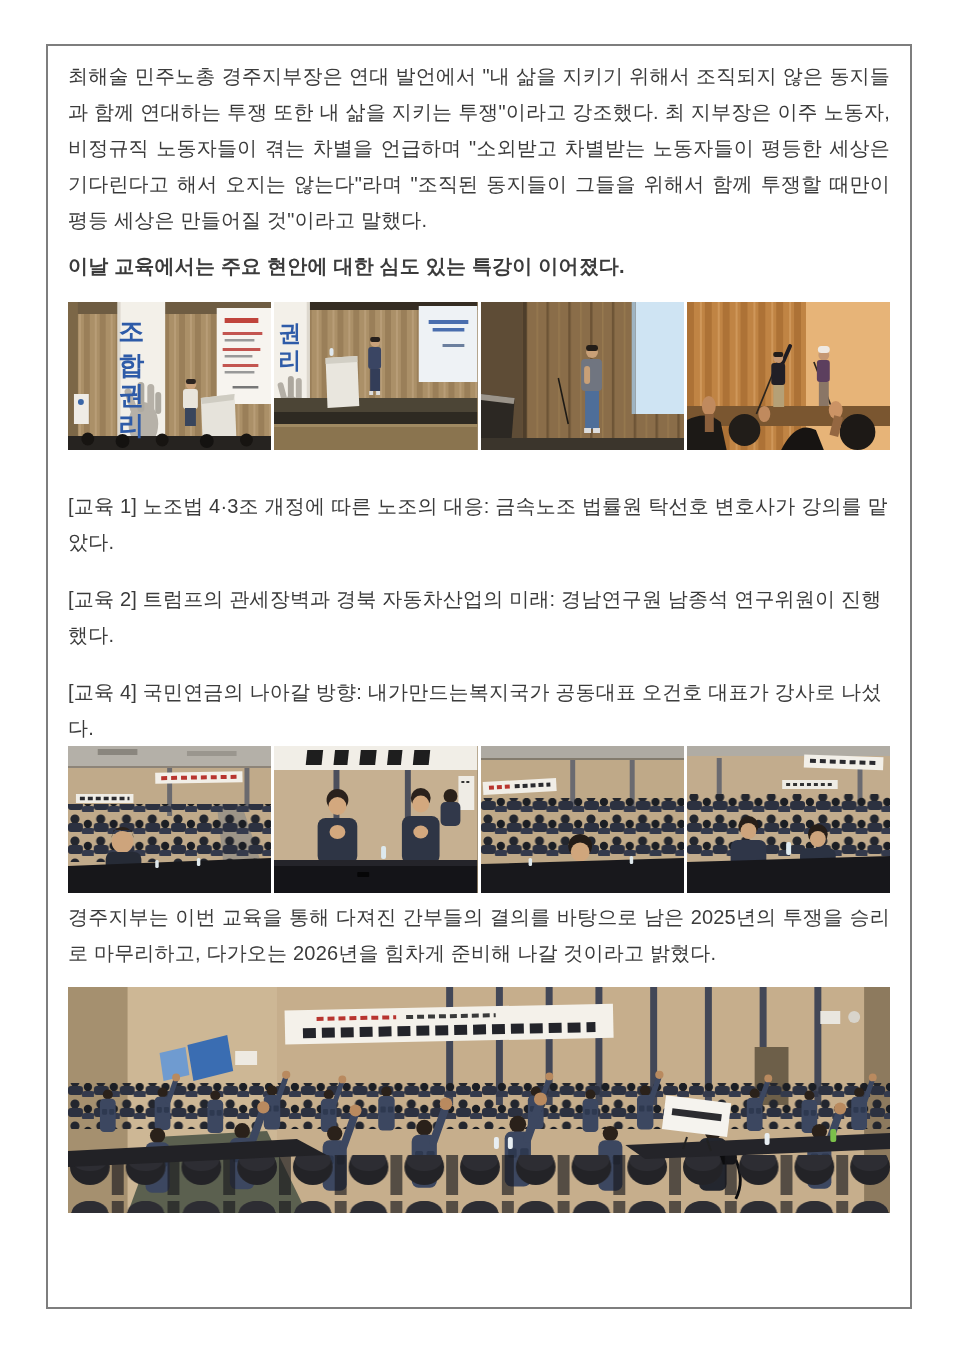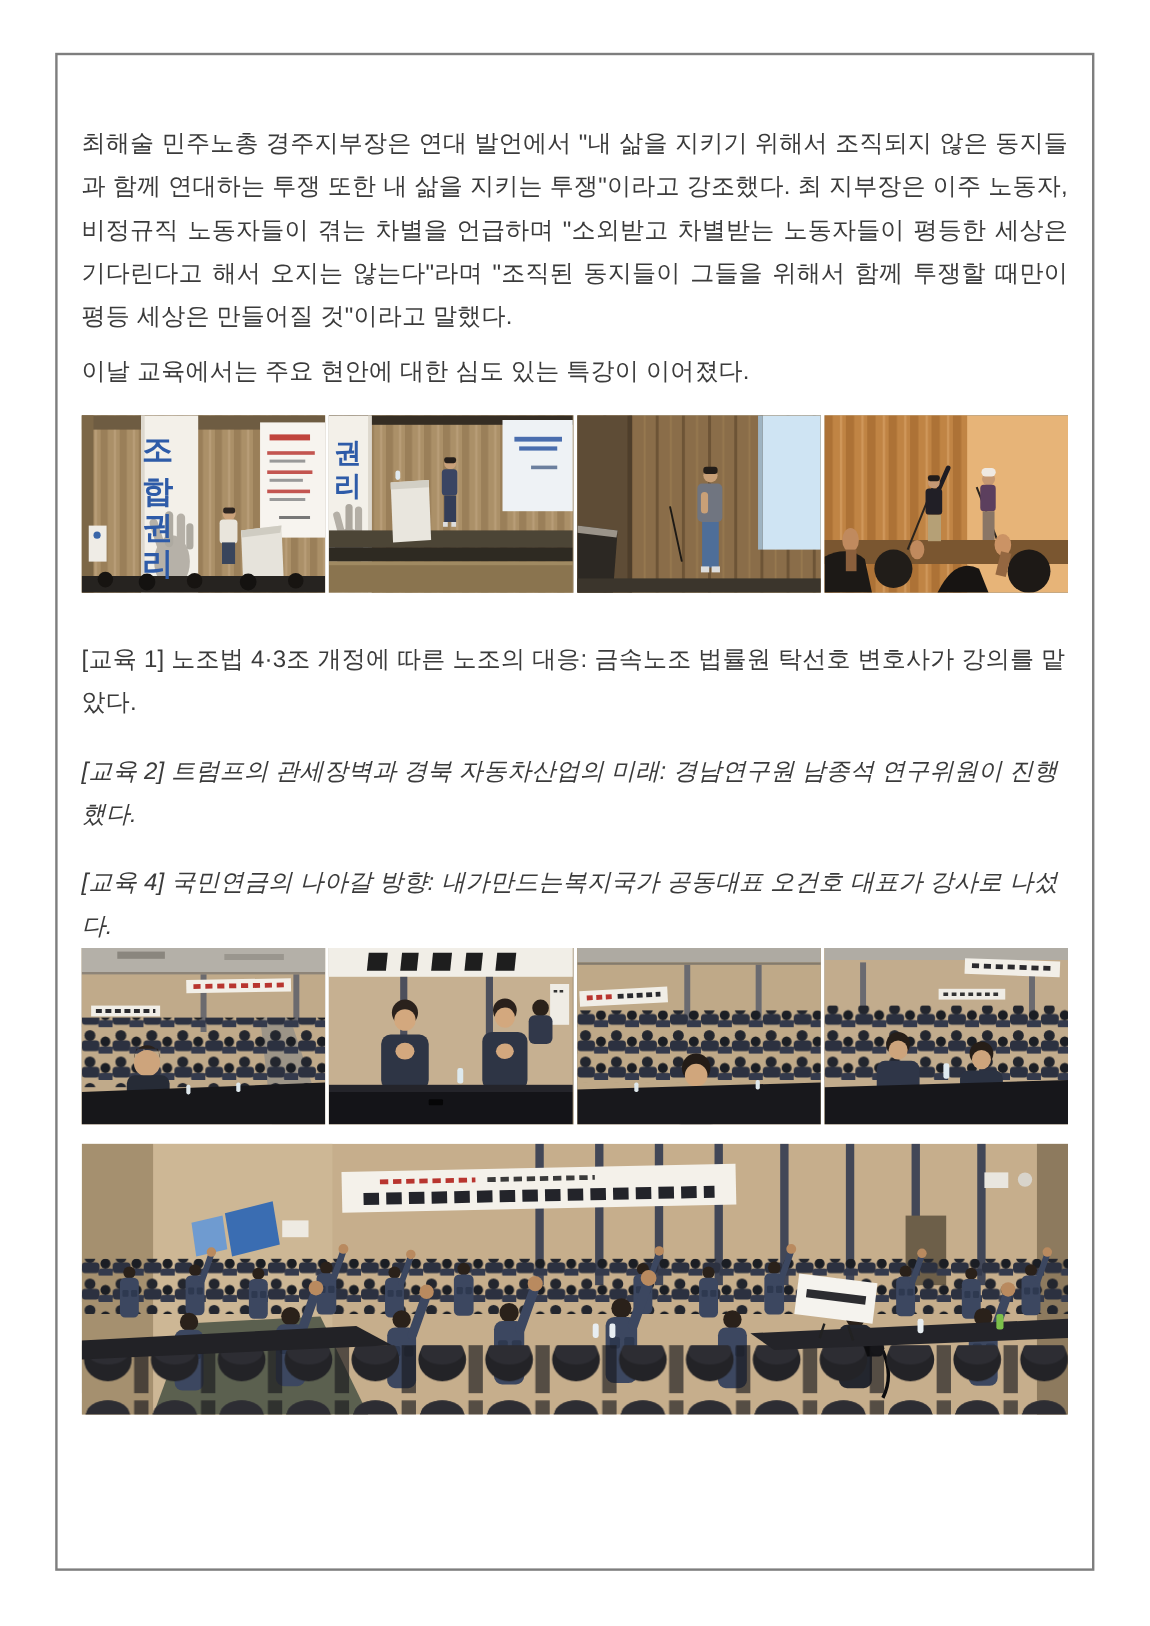--- a/index.html
+++ b/index.html
@@ -4,28 +4,28 @@
 <style>
   html,body{margin:0;padding:0;}
   body{
     width:958px;height:1355px;background:#ffffff;position:relative;
     font-family:"Liberation Sans","DejaVu Sans",sans-serif;overflow:hidden;
   }
   .page{
     position:absolute;left:46px;top:44px;width:866px;height:1265px;
     border:2px solid #7e7e7e;box-sizing:border-box;background:#ffffff;
   }
-  .content{padding:12px 20px 0 20px;margin-top:44px;}
+  .content{padding:12px 20px 0 20px;}
   .para{
     font-size:20px;line-height:36px;color:#3b3b3b;margin:0;
     letter-spacing:0.2px;
   }
   .justify{text-align:justify;}
-  .mt-sm{margin-top:10px;}
-  .mt-md{margin-top:21px;font-style:italic;}
+  .mt-sm{margin-top:10px;font-weight:bold;}
+  .mt-md{margin-top:21px;}
   .mt-lg{margin-top:38px;}
   .mt-p3{margin-top:18px;}
   .mt-p7{margin-top:6px;}
   .photo-row{display:flex;gap:3px;margin-top:18px;height:148px;}
   .photo-row.second{height:147px;margin-top:0;}
   .photo{position:relative;flex:1;overflow:hidden;background:#9b8a6e;}
   .photo svg,.photo-big svg{width:100%;height:100%;display:block;}
   .photo-big{margin-top:16px;height:226px;position:relative;overflow:hidden;}
   .vtext{
     position:absolute;writing-mode:vertical-rl;text-orientation:upright;
@@ -312,20 +312,21 @@
           <rect x="44" y="94" width="36" height="30" rx="7" fill="#2f3648"></rect>
           <circle cx="132" cy="88" r="10" fill="#261e18"></circle>
           <circle cx="132" cy="93" r="8" fill="#cda47c"></circle>
           <rect x="114" y="102" width="36" height="28" rx="7" fill="#2b3242"></rect>
           <polygon points="0,116 205,110 205,147 0,147" fill="#17171b"></polygon>
           <rect x="100" y="96" width="5" height="13" rx="2" fill="#dfeaf0"></rect>
         </svg>
       </div>
     </div>
 
+    <p class="para justify mt-p7">경주지부는 이번 교육을 통해 다져진 간부들의 결의를 바탕으로 남은 2025년의 투쟁을 승리로 마무리하고, 다가오는 2026년을 힘차게 준비해 나갈 것이라고 밝혔다.</p>
 
     <div class="photo-big" aria-label="standing union members in navy vests raising fists in conference hall">
       <svg viewBox="0 0 826 226" preserveAspectRatio="none">
         <rect width="826" height="226" fill="#c6ae8c"></rect>
         <rect width="60" height="226" fill="#a5906f"></rect>
         <rect x="60" width="150" height="226" fill="#cdb795"></rect>
         <rect x="800" width="26" height="226" fill="#8d7a5e"></rect>
         <g fill="#424757">
           <rect x="380" width="7" height="118"></rect>
             <rect x="430" width="7" height="118"></rect>

